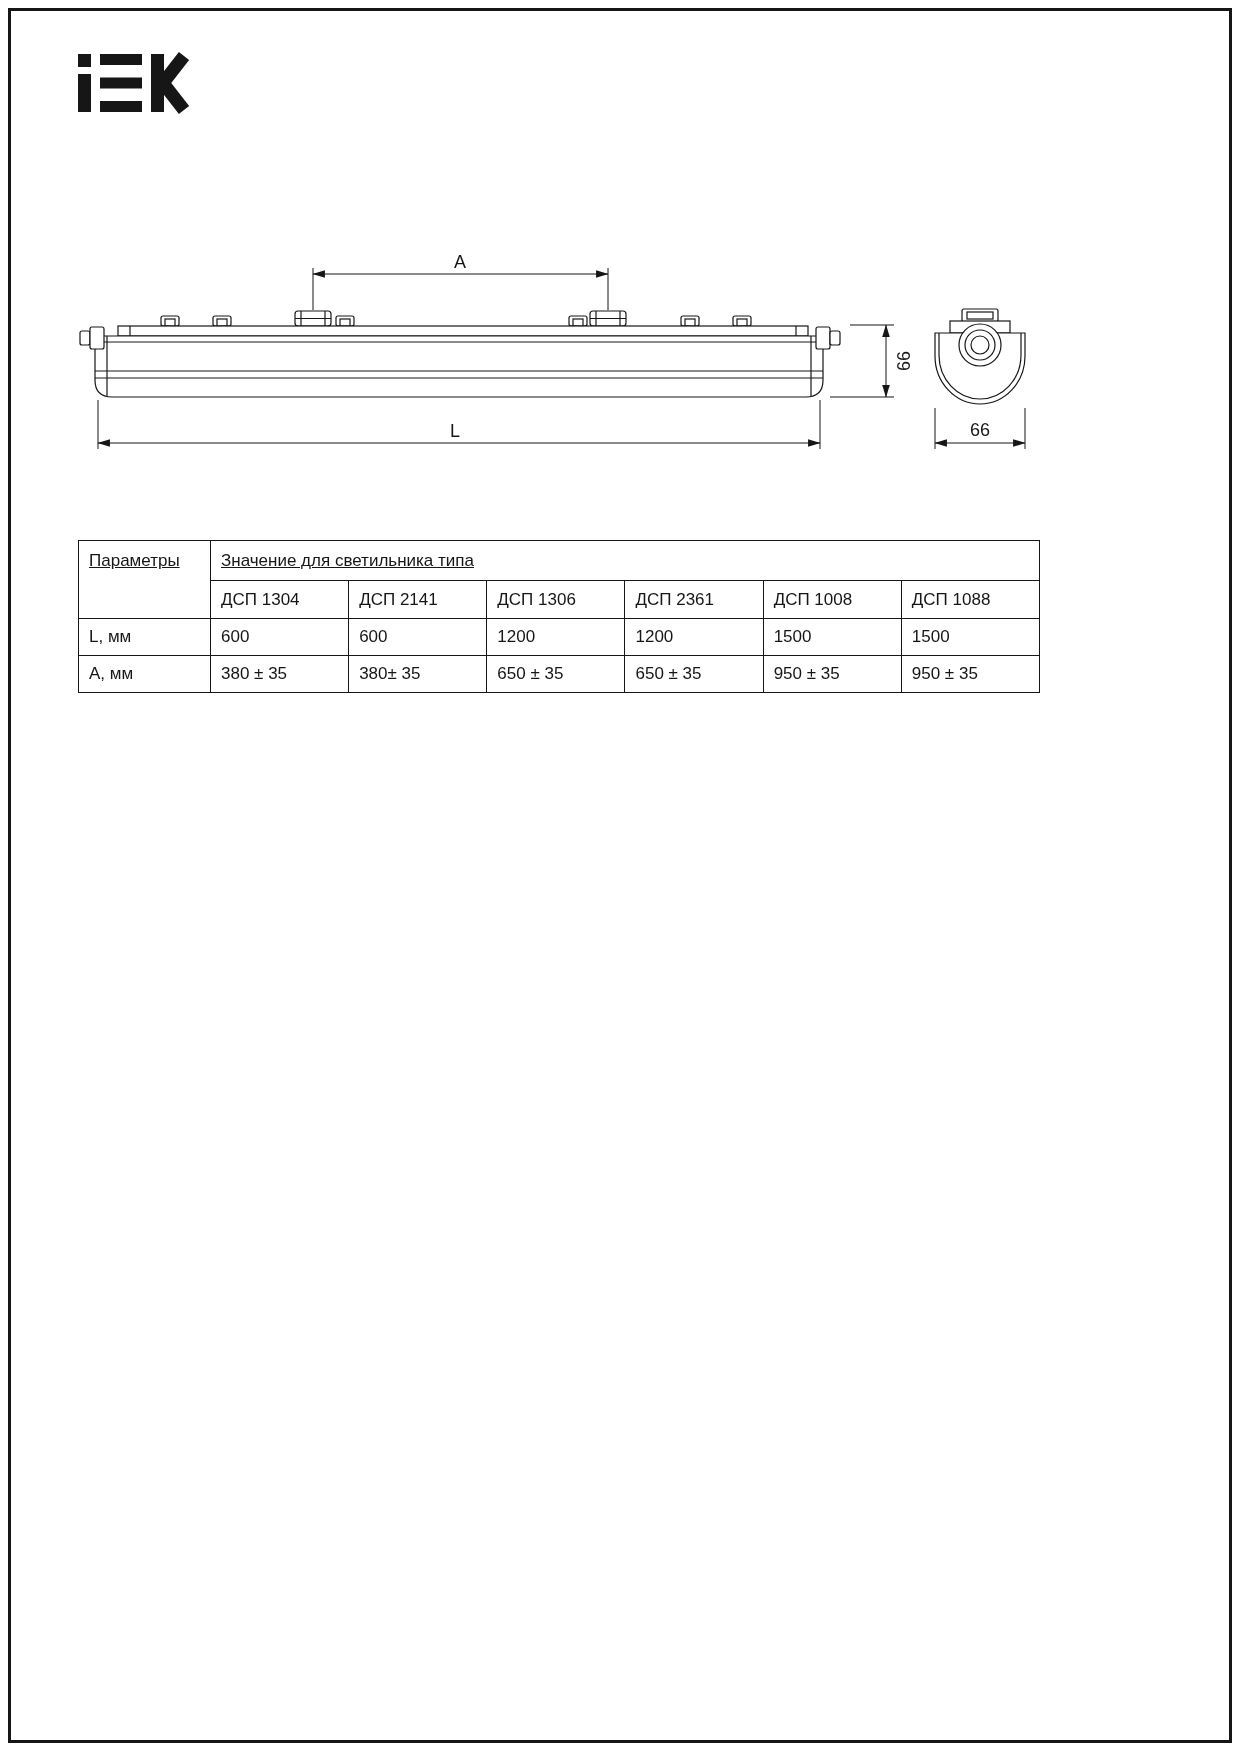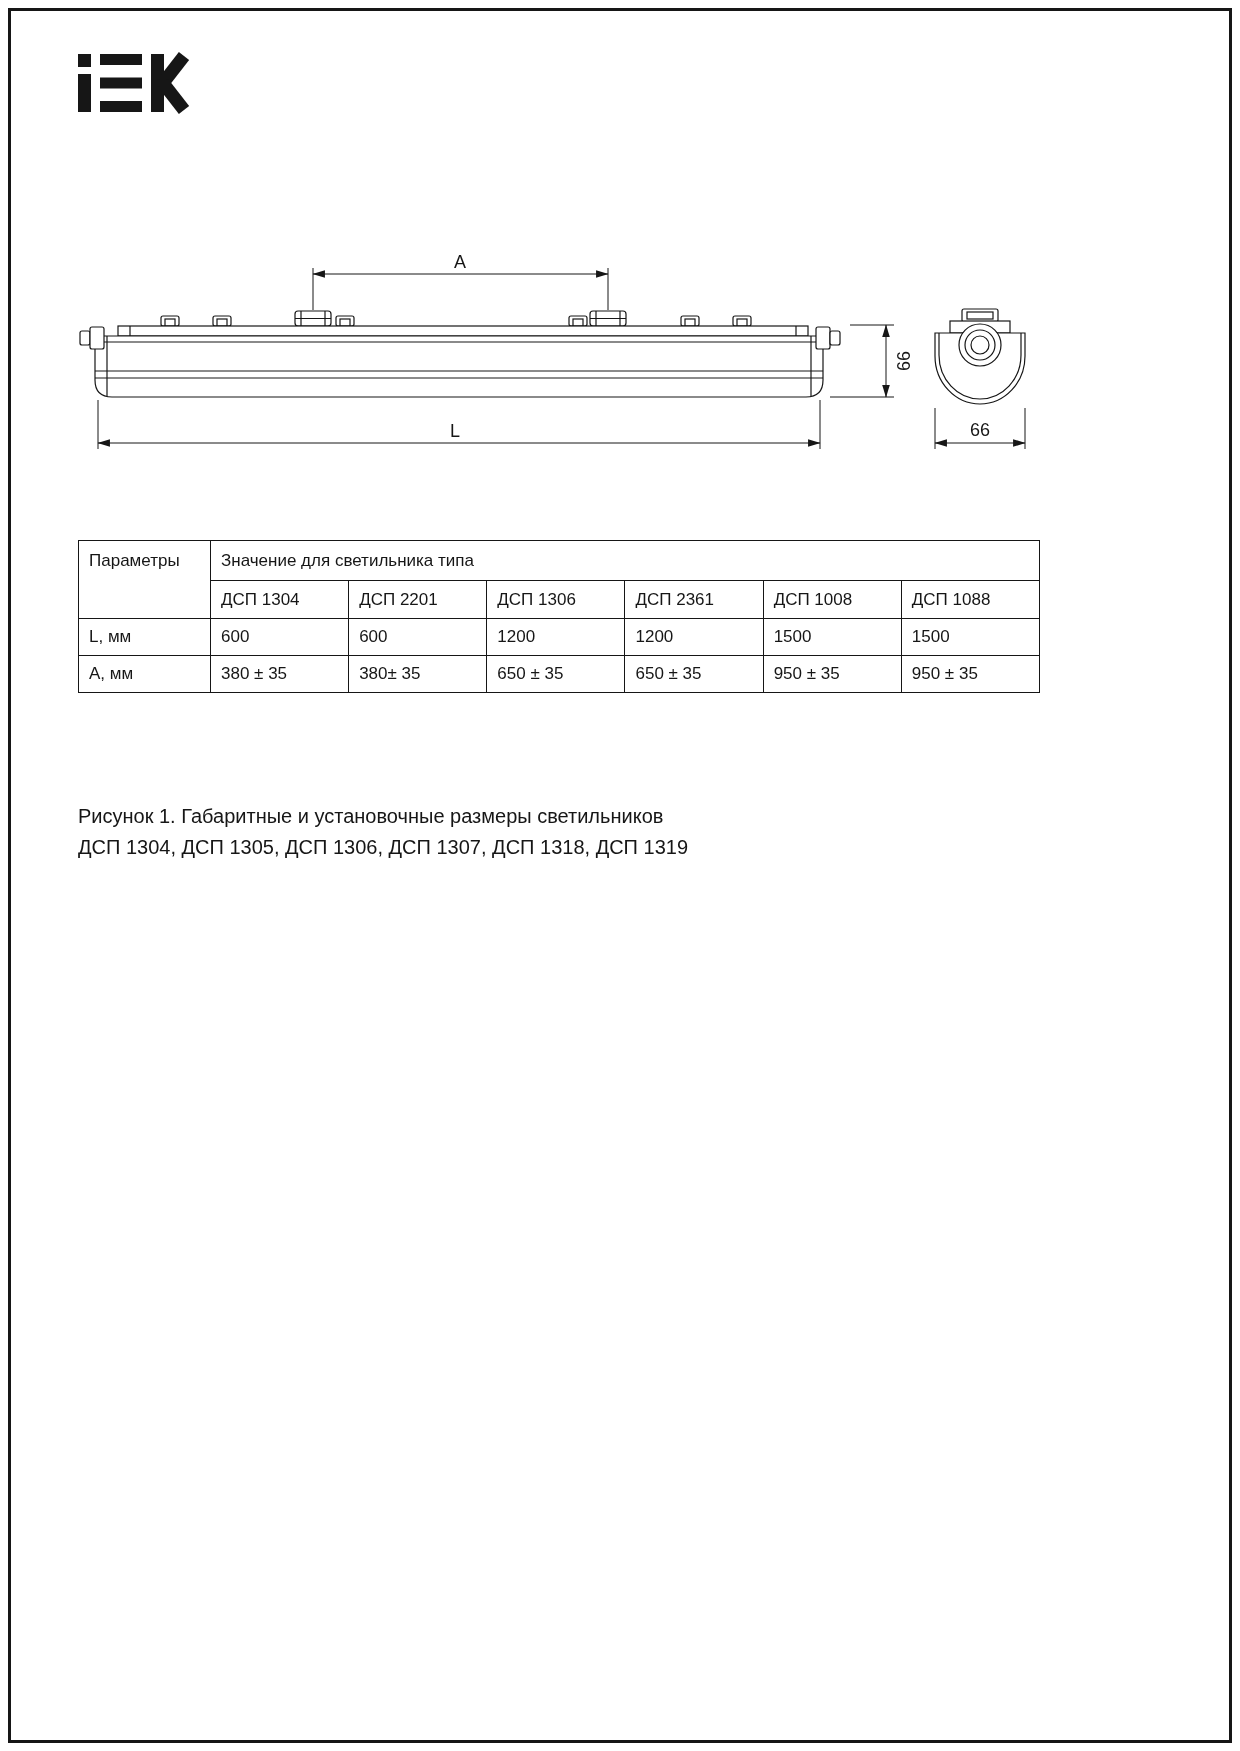--- a/index.html
+++ b/index.html
@@ -41,21 +41,21 @@
     font-size:17px;
     color:#161616;
   }
   .dim-table td {
     border:1px solid #161616;
     padding:0 8px 0 10px;
     vertical-align:middle;
     overflow:hidden;
     white-space:nowrap;
   }
-  .dim-table tr.r-head1 { height:40px; }
+  .dim-table tr.r-head1 { height:40px;text-decoration:underline; }
   .dim-table tr.r-head2 { height:38px;margin-left:36px; }
   .dim-table tr.r-data  { height:37px; }
   .dim-table td.param-cell {
     vertical-align:top;
     padding-top:10px;
   }
   .caption {
     position:absolute;
     left:78px; top:801px;
     font-size:20px;
@@ -206,21 +206,21 @@
         <col>
         <col>
     </colgroup>
     <tbody>
       <tr class="r-head1">
         <td class="param-cell" rowspan="2">Параметры</td>
         <td colspan="6">Значение для светильника типа</td>
       </tr>
       <tr class="r-head2">
         <td>ДСП 1304</td>
-        <td>ДСП 2201</td>
+        <td>ДСП 2141</td>
         <td>ДСП 1306</td>
         <td>ДСП 2361</td>
         <td>ДСП 1008</td>
         <td>ДСП 1088</td>
       </tr>
       <tr class="r-data">
         <td>L, мм</td>
         <td>600</td>
         <td>600</td>
         <td>1200</td>
@@ -233,18 +233,14 @@
         <td>380 ± 35</td>
         <td>380± 35</td>
         <td>650 ± 35</td>
         <td>650 ± 35</td>
         <td>950 ± 35</td>
         <td>950 ± 35</td>
       </tr>
     </tbody>
   </table>
 
-  <div class="caption">
-    <div>Рисунок 1. Габаритные и установочные размеры светильников</div>
-    <div>ДСП 1304, ДСП 1305, ДСП 1306, ДСП 1307, ДСП 1318, ДСП 1319</div>
-  </div>
 
 </div>
 
 </body></html>

